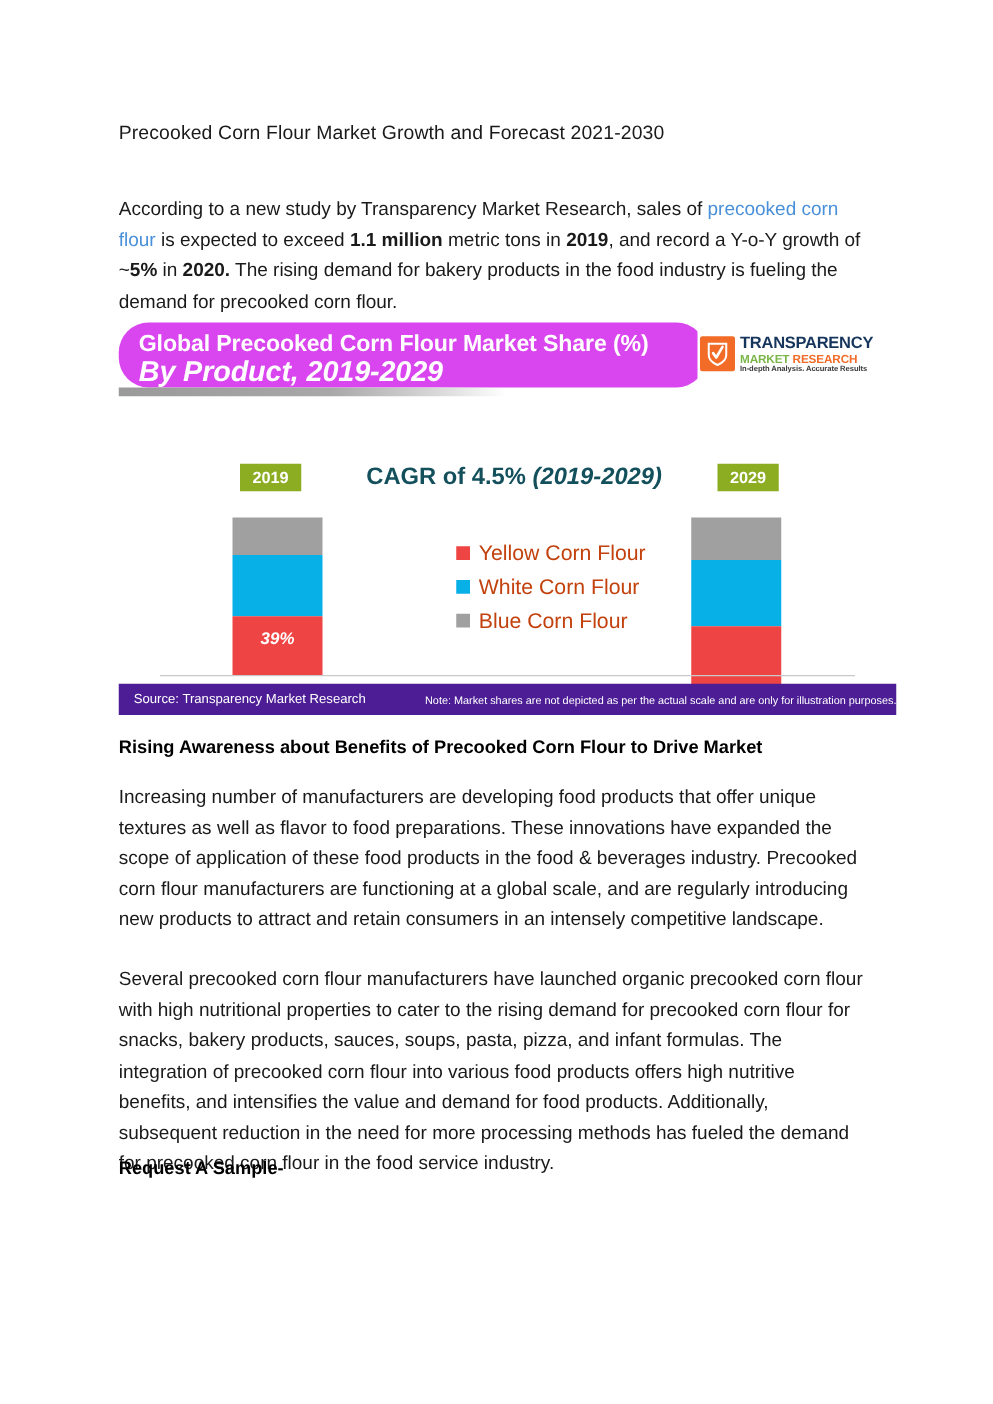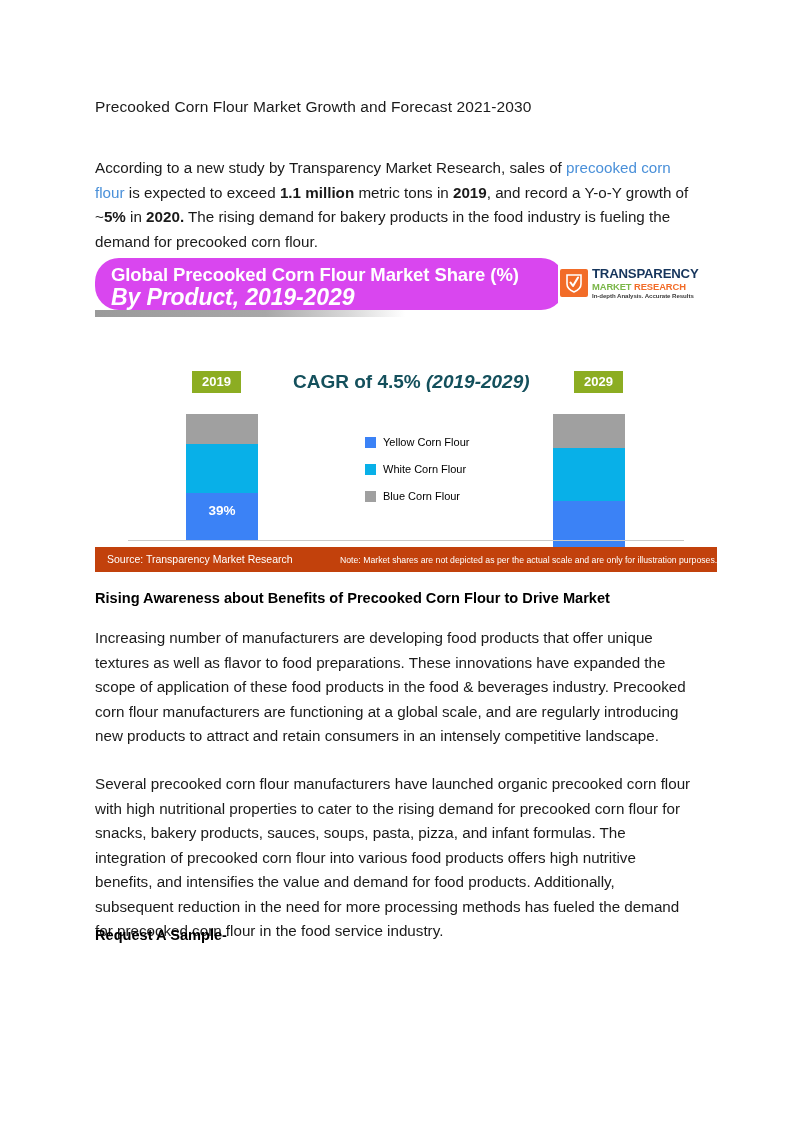--- a/index.html
+++ b/index.html
@@ -186,21 +186,21 @@
   .bar {
     position: absolute;
     width: 72px;
   }
   .bar-2019 { left: 91px; top: 79px; }
   .bar-2029 { left: 458px; top: 79px; }
 
   .seg { width: 100%; position: relative; }
   .seg-blue-corn   { background: #a0a0a0; }
   .seg-white-corn  { background: #08b0e8; }
-  .seg-yellow-corn { background: #3b82f6; }
+  .seg-yellow-corn { background: #ef4444; font-style: italic; }
 
   .seg-label {
     position: absolute;
     left: 0;
     right: 0;
     text-align: center;
     color: #ffffff;
     font-size: 13.5px;
     font-weight: bold;
     bottom: 22px;
@@ -226,30 +226,30 @@
     margin-bottom: 12px;
     height: 15px;
   }
   .legend-sw {
     width: 11px;
     height: 11px;
     margin-right: 7px;
     flex: 0 0 auto;
   }
   .legend-label {
-    font-size: 11px;
-    color: #000000;
+    font-size: 17px;
+    color: #c2410c;
     line-height: 15px;
   }
 
   .ig-footbar {
     position: relative;
     width: 622px;
     height: 25px;
-    background: #c2410c;
+    background: #4c1d95;
     margin-top: 8px;
     color: #ffffff;
   }
   .foot-source {
     position: absolute;
     left: 12px;
     top: 6px;
     font-size: 10.5px;
     line-height: 13px;
   }

